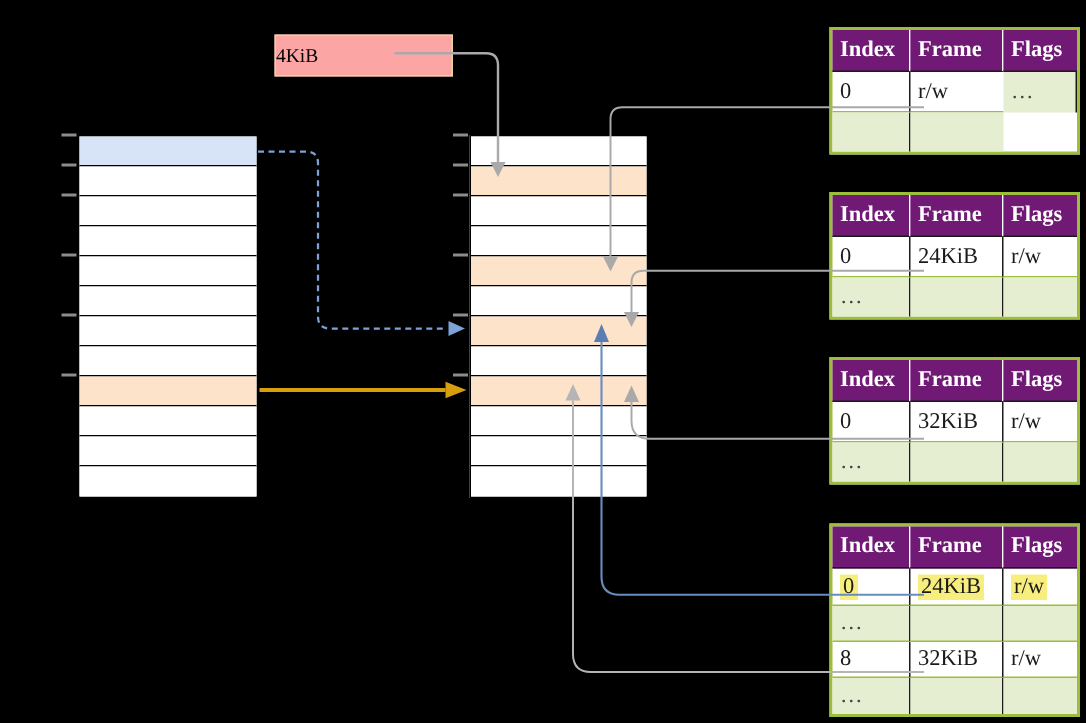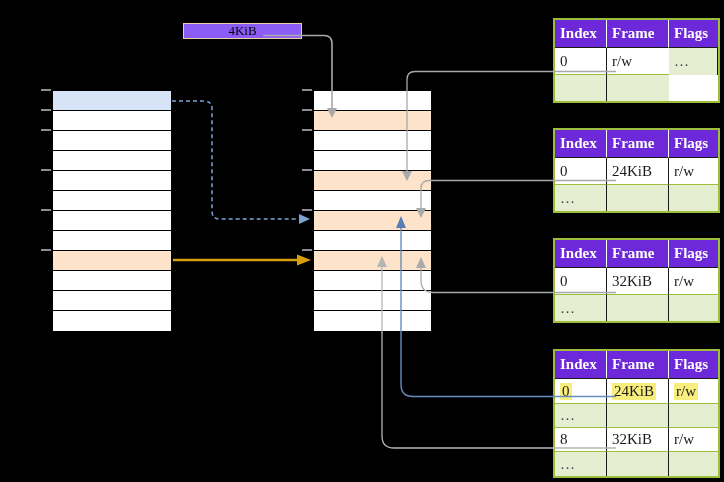--- a/index.html
+++ b/index.html
@@ -6,29 +6,29 @@
   .canvas{position:relative;width:724px;height:482px;background:#000;overflow:hidden;
           font-family:"Liberation Serif", serif;}
   
   .vtable{position:absolute;border:1px solid #000;background:#fff;box-sizing:border-box;}
   .vrow{height:20px;border-bottom:1px solid #000;box-sizing:border-box;background:#fff;}
   .vrow:last-child{border-bottom:none;}
   .vrow.blue{background:#d7e4f7;}
   .vrow.orange{background:#fce3c9;}
   .tick{position:absolute;width:10px;height:2px;background:#8c8c8c;}
   
-  .kbox{position:absolute;left:183px;top:23px;width:119px;height:16px;background:#8b5cf6;
+  .kbox{position:absolute;left:183px;top:23px;width:119px;height:28px;background:#fca5a5;
         border:1px solid #e9d2a0;box-sizing:border-box;display:flex;align-items:center;
-        justify-content:center;font-size:13px;color:#000;}
+        justify-content:flex-start;font-size:13px;color:#000;}
   
   .gt{position:absolute;left:553px;width:167px;display:grid;box-sizing:border-box;
       grid-template-columns:52px 62px 49px;border:2px solid #9cbe3a;background:#fff;
       font-size:15px;color:#1a1a1a;}
   .gt .cell{display:flex;align-items:center;padding-left:5px;box-sizing:border-box;overflow:hidden;}
-  .gt .h{background:#6d28d9;color:#fff;font-weight:bold;border-bottom:1px solid #1a1a1a;}
+  .gt .h{background:#701a75;color:#fff;font-weight:bold;border-bottom:1px solid #1a1a1a;}
   .gt .h.c1,.gt .h.c2{border-right:1px solid #fff;}
   .gt .d{border-bottom:1px solid #9cbe3a;}
   .gt .d.c1,.gt .d.c2{border-right:1px solid #1a1a1a;}
   .gt .lr{border-bottom:none;}
   .gt .dots{background:#e5eed1;color:#444;}
   .hl{background:#f8ee7e;padding:0 2px;}
   
   svg.overlay{position:absolute;left:0;top:0;z-index:6;pointer-events:none;}
 </style>
 </head>

